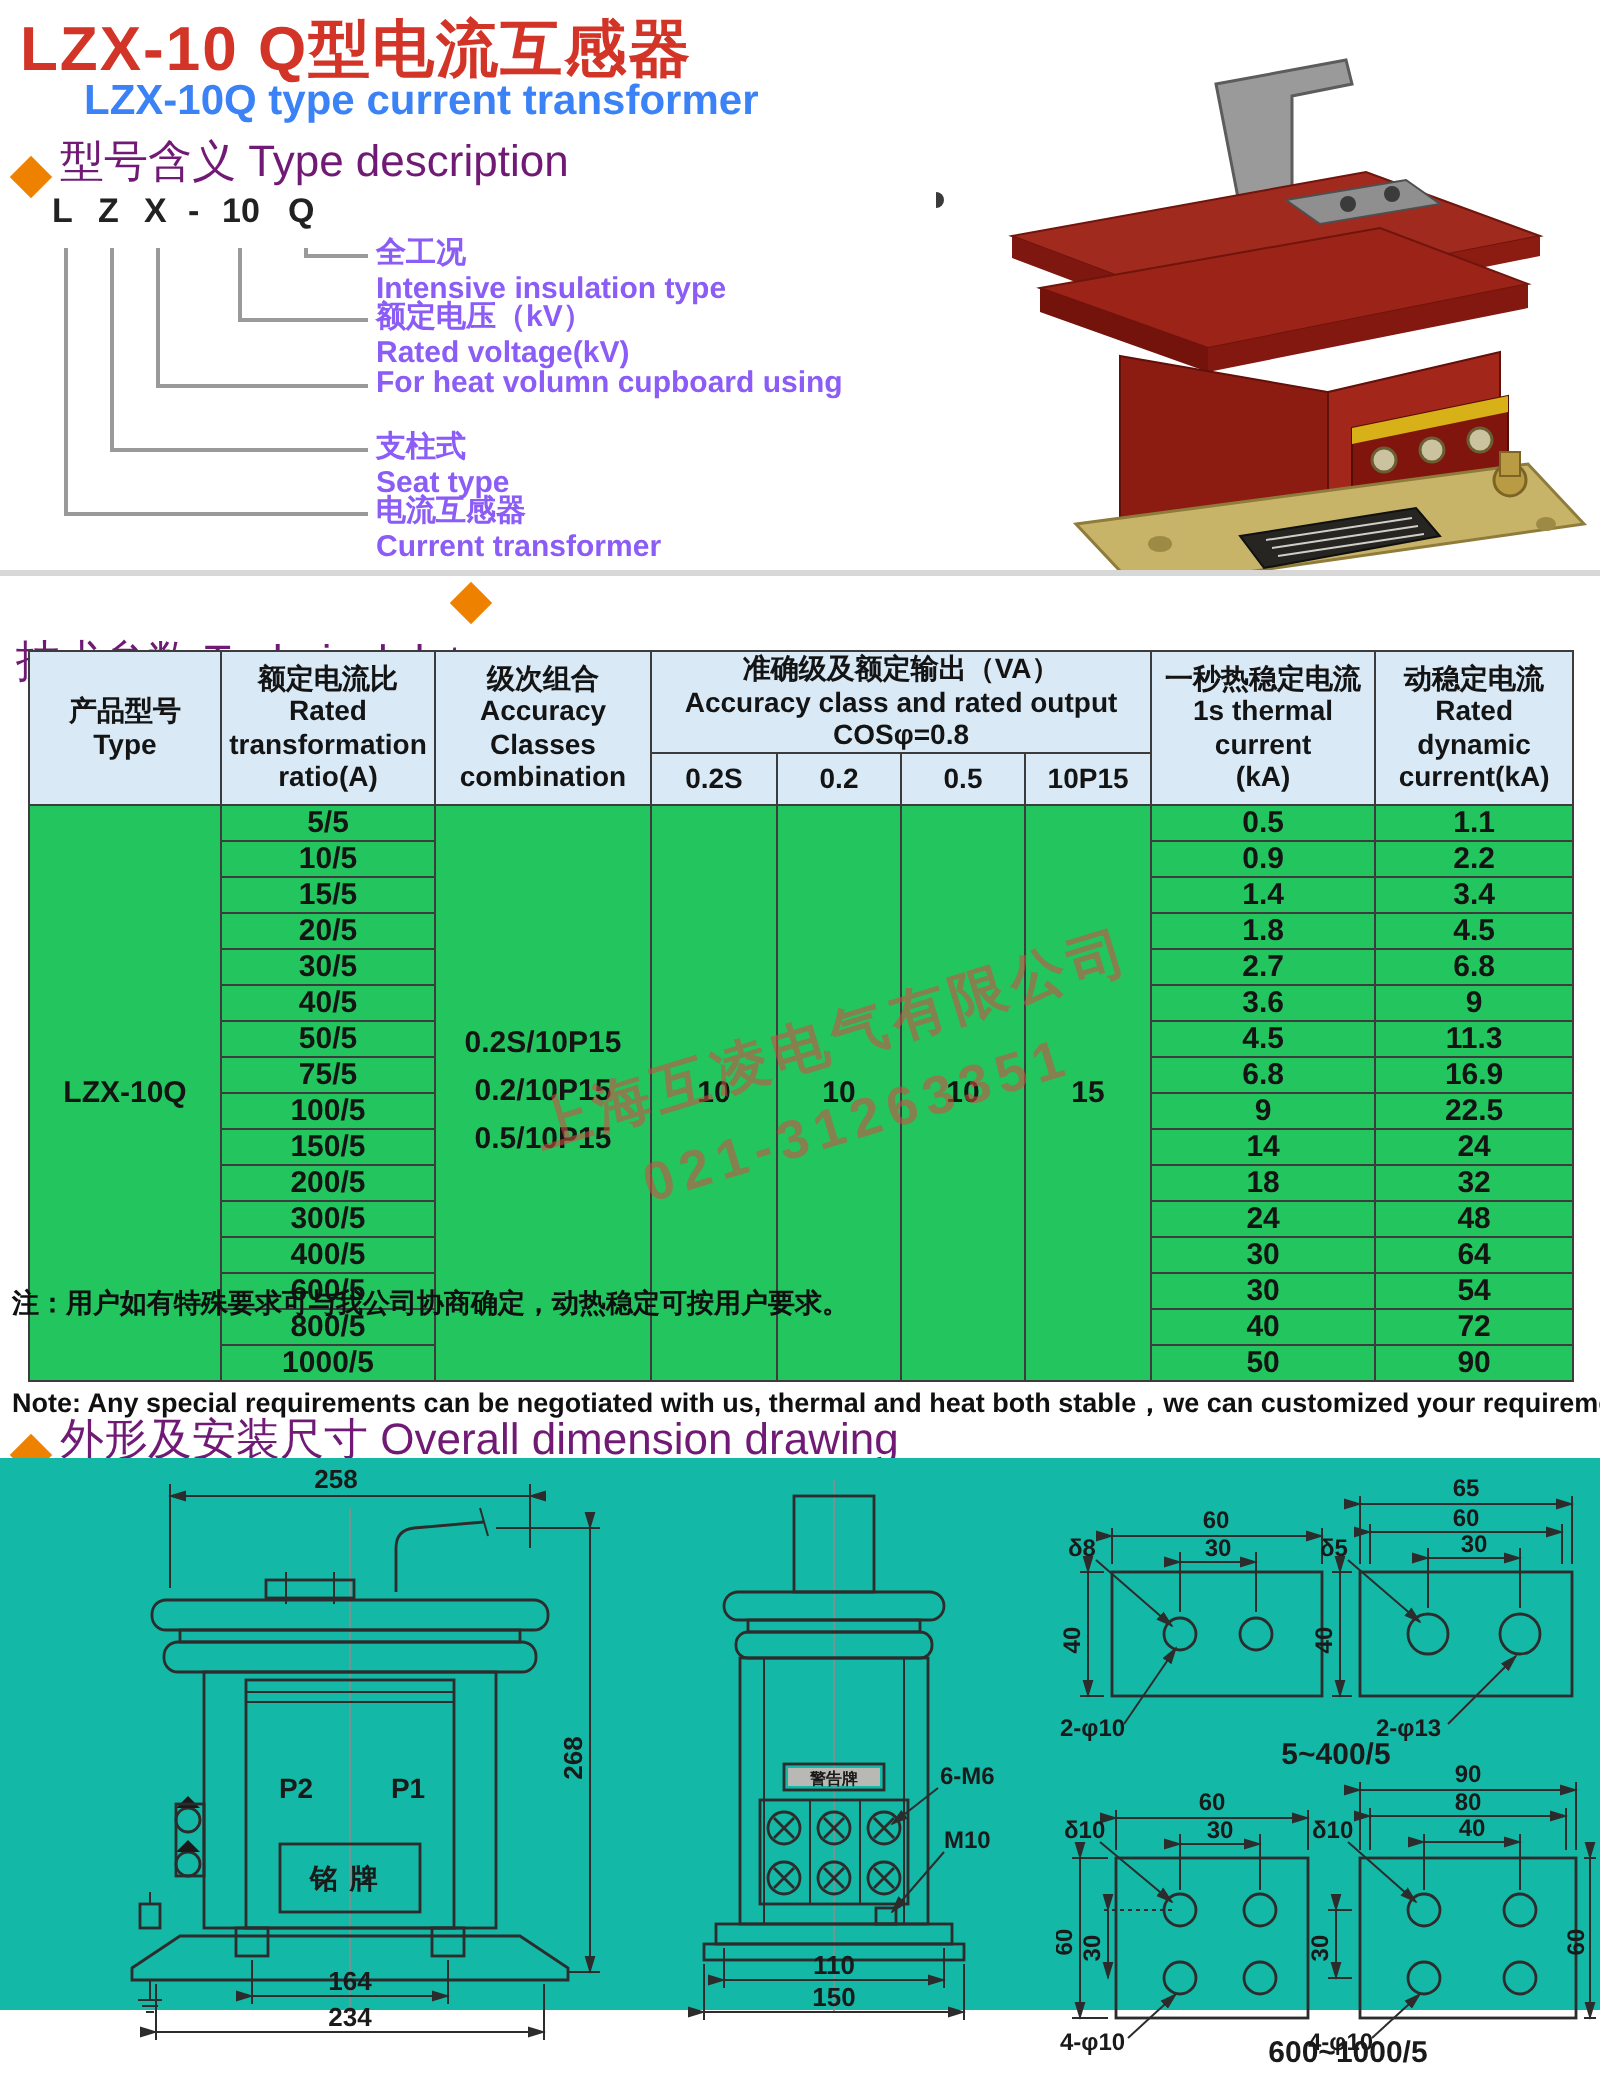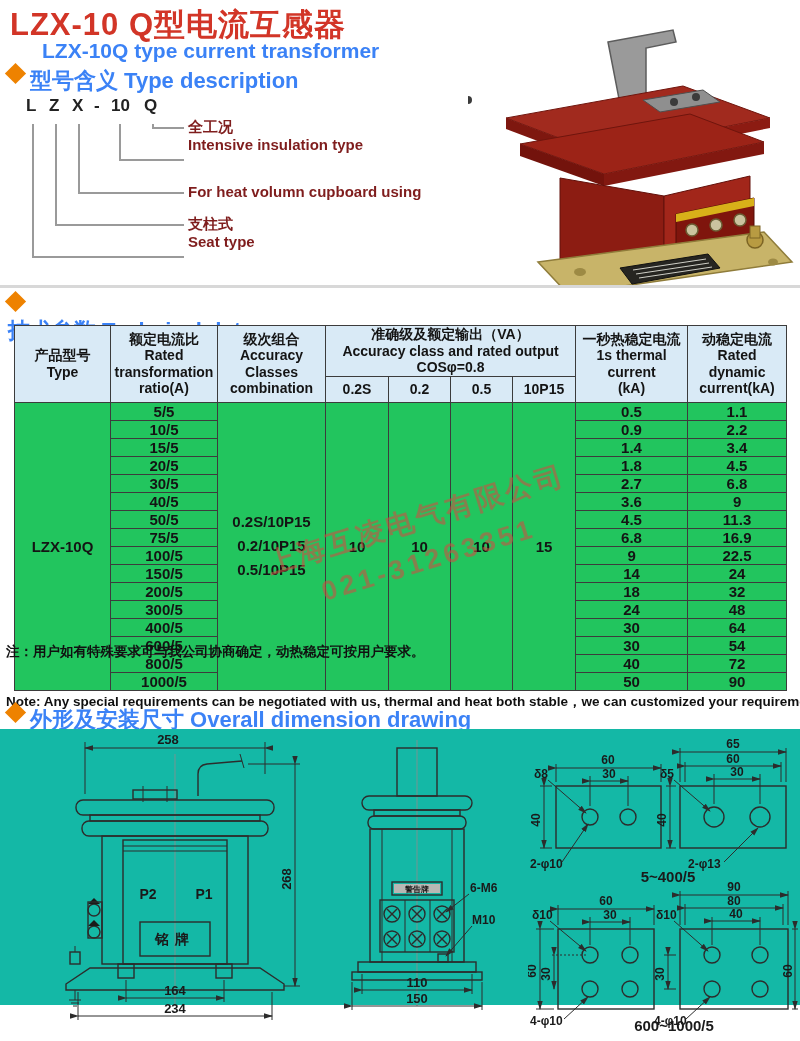--- a/index.html
+++ b/index.html
@@ -6,27 +6,27 @@
   body{width:800px;height:1041px;position:relative;background:#ffffff;
        font-family:"Liberation Sans",sans-serif;overflow:hidden;color:#111;}
 
   .abs{position:absolute;}
 
   
   .title-zh{left:10px;top:4px;font-size:31px;font-weight:bold;color:#d23527;letter-spacing:1px;white-space:nowrap;}
   .title-en{left:10px;top:39px;font-size:21px;font-weight:bold;color:#3b82f6;white-space:nowrap;margin-left:32px;}
 
   
-  .sec-head{display:flex;align-items:flex-start;gap:7px;font-size:22px;font-weight:bold;color:#3b82f6;white-space:nowrap;}
+  .sec-head{display:flex;align-items:flex-end;gap:7px;font-size:22px;font-weight:normal;color:#701a75;white-space:nowrap;}
   .diamond{width:15px;height:15px;background:#ee8200;transform:rotate(45deg);flex:0 0 auto;}
 
   
   .model-diagram{left:24px;top:96px;width:460px;height:192px;}
   .mchar{position:absolute;top:0;font-size:17px;font-weight:bold;color:#222;}
-  .mrow{position:absolute;left:164px;font-size:15px;font-weight:bold;line-height:18px;white-space:nowrap;color:#7f1d1d;}
+  .mrow{position:absolute;left:164px;font-size:15px;font-weight:bold;line-height:18px;white-space:nowrap;color:#8b5cf6;}
 
   .divider{left:0;top:285px;width:800px;height:3px;background:#d8d8d8;}
 
   
   table.tech{position:absolute;left:14px;top:325px;width:772px;border-collapse:collapse;table-layout:fixed;}
   table.tech td,table.tech th{border:1px solid #3c3c3c;text-align:center;vertical-align:middle;
       font-weight:bold;padding:0;color:#141414;}
   table.tech thead td{background:#d9eaf6;font-size:14px;line-height:1.18;margin-left:41px;}
   table.tech tbody td{font-size:15px;height:17px;line-height:17px;background:#22c55e;}
   .hd-sub{height:26px;}
@@ -116,26 +116,34 @@
   <span class="mchar" style="left:25px;">Z</span>
   <span class="mchar" style="left:48px;">X</span>
   <span class="mchar" style="left:70px;">-</span>
   <span class="mchar" style="left:87px;">10</span>
   <span class="mchar" style="left:120px;">Q</span>
 
   <div class="mrow" style="top:22px;">
     <div>全工况</div>
     <div>Intensive insulation type</div>
   </div>
+  <div class="mrow" style="top:54px;">
+    <div>额定电压（kV）</div>
+    <div>Rated voltage(kV)</div>
+  </div>
   <div class="mrow" style="top:87px;">
     <div>For heat volumn cupboard using</div>
   </div>
   <div class="mrow" style="top:119px;">
     <div>支柱式</div>
     <div>Seat type</div>
+  </div>
+  <div class="mrow" style="top:151px;">
+    <div>电流互感器</div>
+    <div>Current transformer</div>
   </div>
 </div>
 
 <div class="abs divider"></div>
 
 <div class="abs sec-head" style="left:8px;top:294px;flex-direction:column;">
   <span class="diamond"></span>
   <span>技术参数 Technical date</span>
 </div>
 

